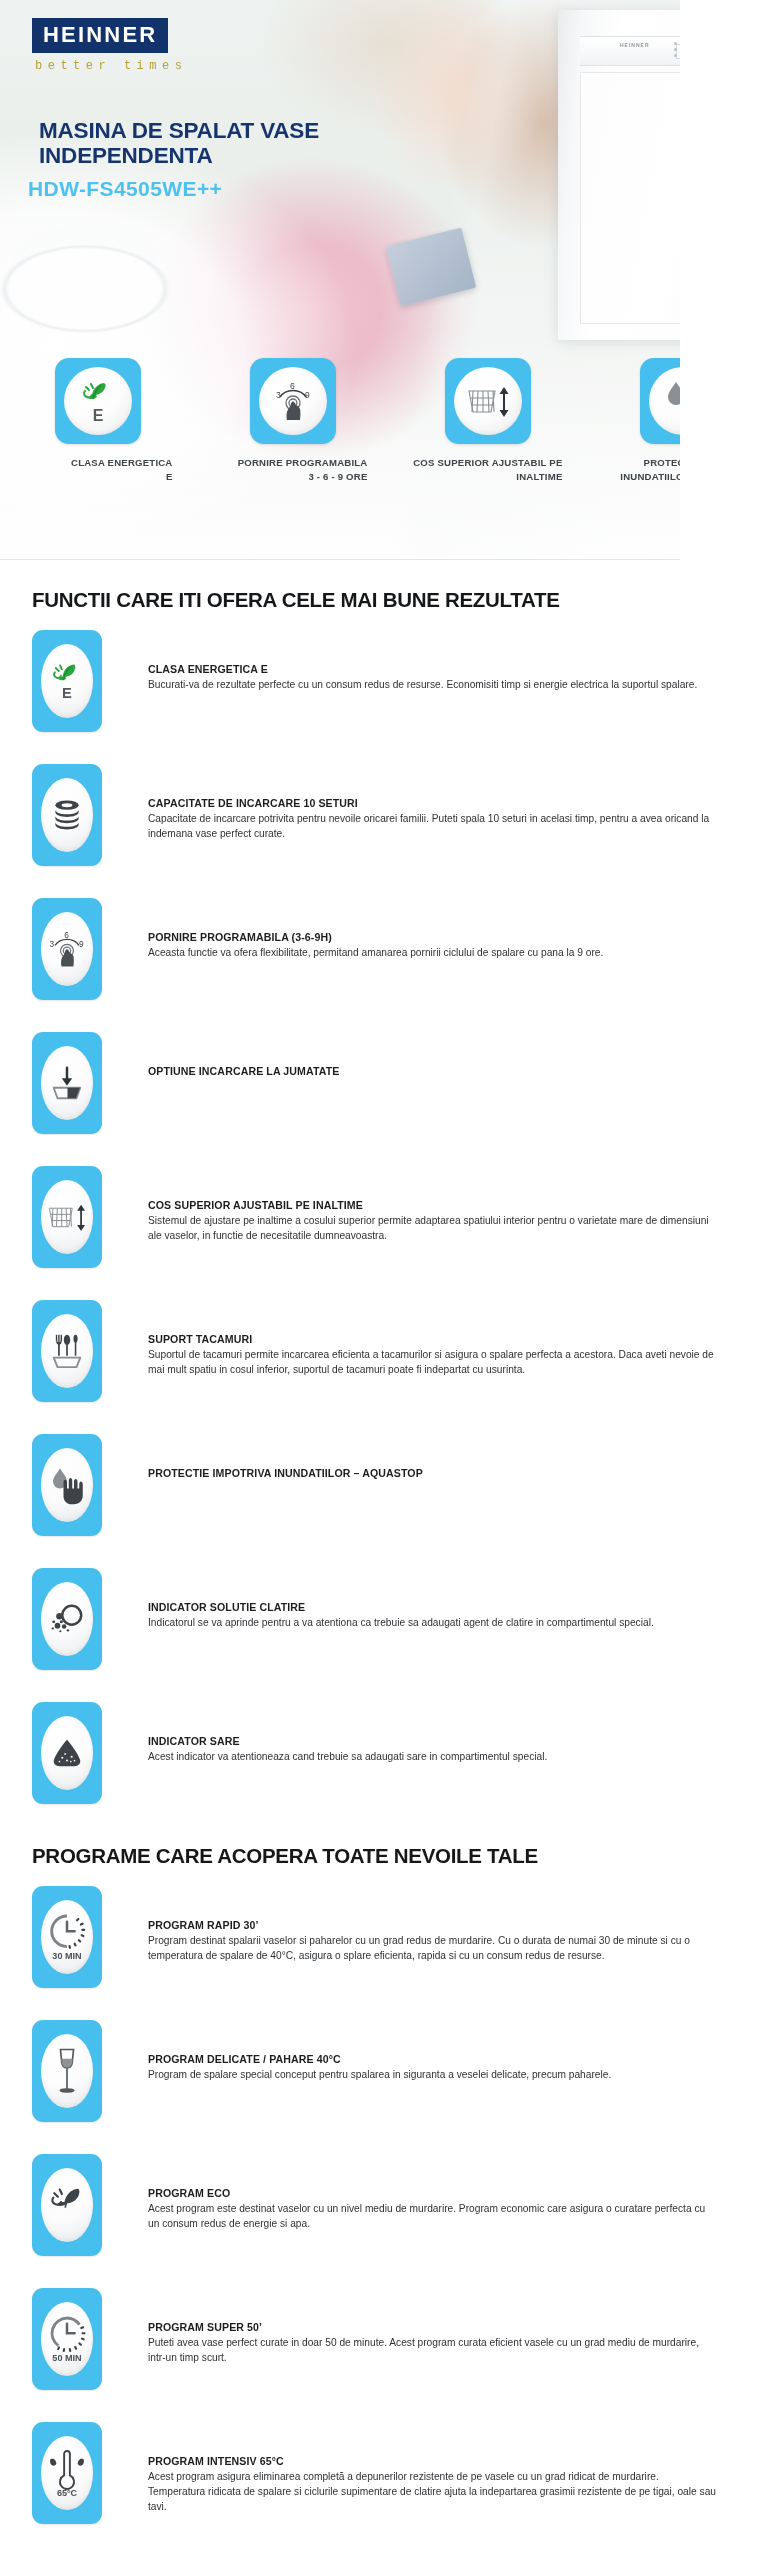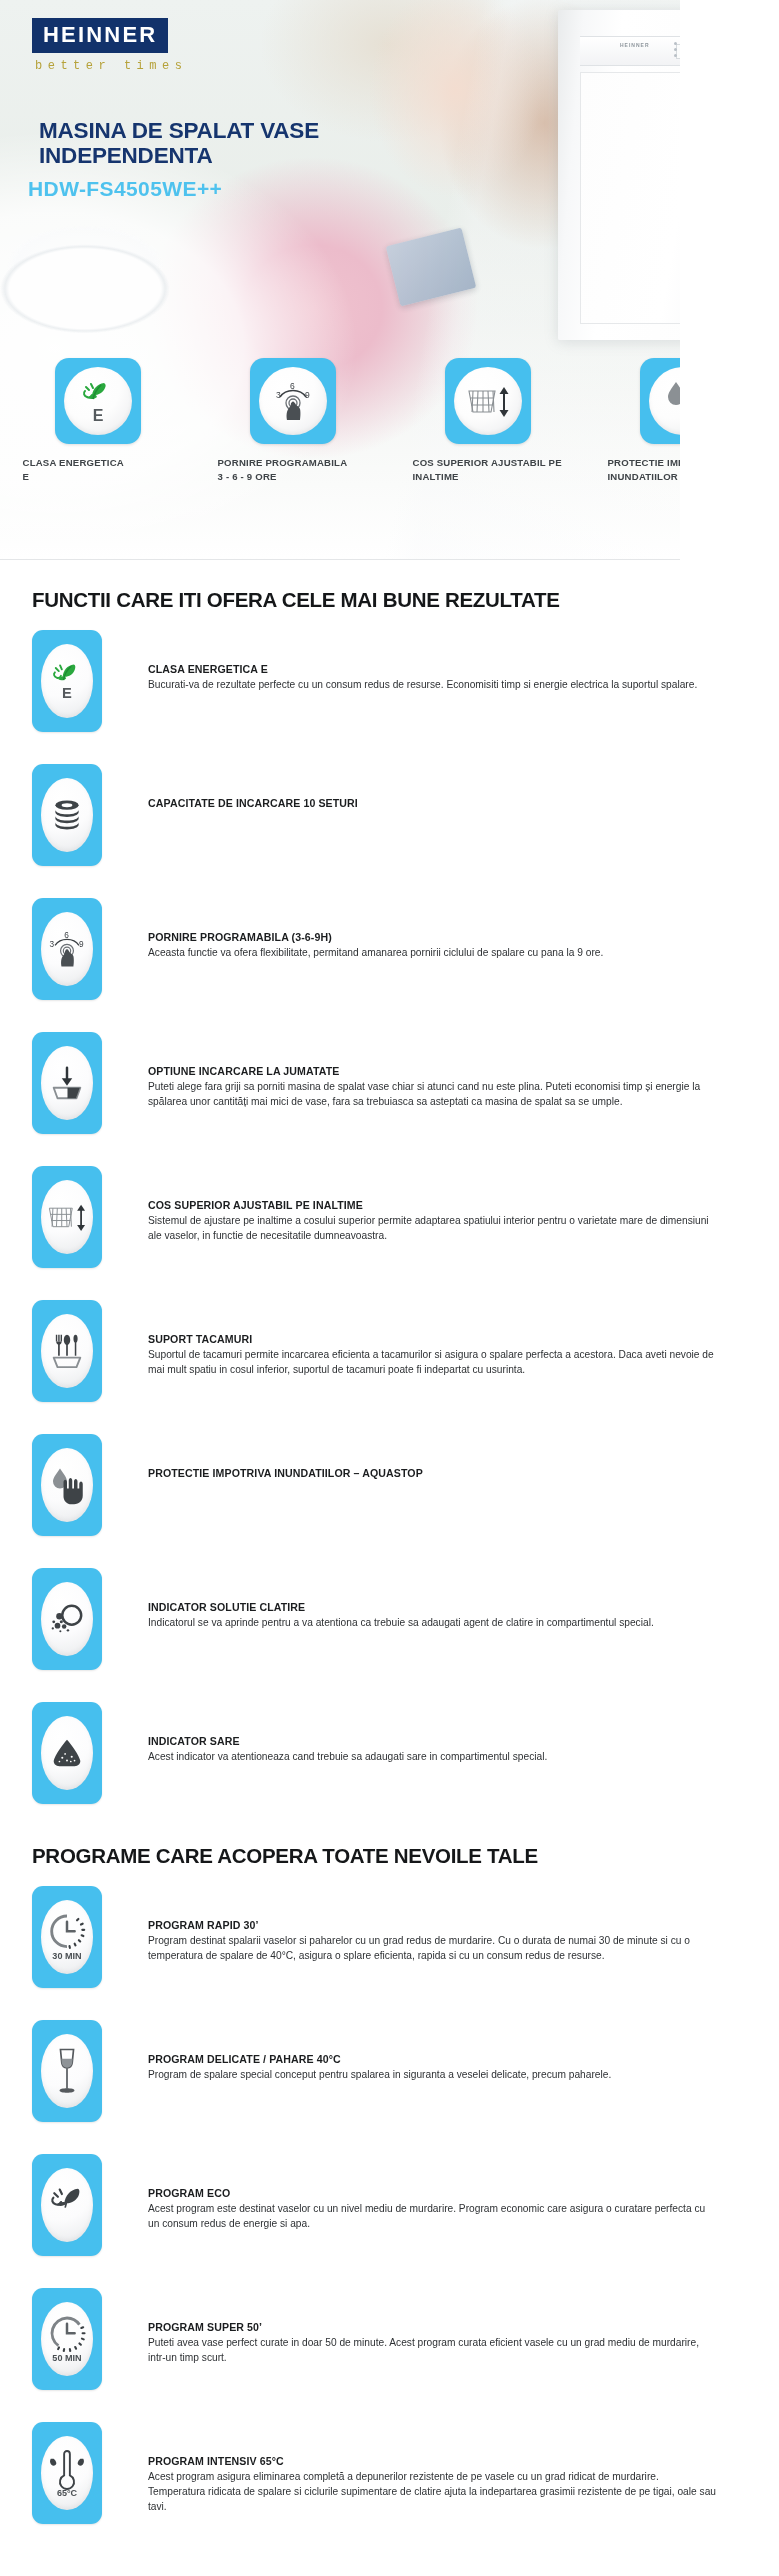--- a/index.html
+++ b/index.html
@@ -136,21 +136,21 @@
     box-shadow: 0 1px 3px rgba(0,0,0,.13);
   }
   .tile-circle {
     width: 68px; height: 68px; border-radius: 50%;
     background: radial-gradient(circle at 36% 30%, #ffffff 0%, #fdfdfd 48%, #e9eaec 100%);
     display: flex; align-items: center; justify-content: center;
     box-shadow: inset 0 -2px 4px rgba(0,0,0,.05);
   }
   .hero-tile-label {
     margin-top: 12px;
-    text-align: left;
+    text-align: right;
     font-size: 9.6px;
     font-weight: 700;
     color: #3f4448;
     line-height: 1.42;
     letter-spacing: 0.2px;
     text-transform: uppercase;
     width: 150px;
   }
   .hero-divider {
     position: absolute; left: 0; bottom: 0; width: 780px; height: 1px; background: #e4e6e8;
@@ -370,20 +370,21 @@
                 <path d="M7 13c0 3 6 5.2 13 5.2S33 16 33 13v3c0 3-6 5.2-13 5.2S7 19 7 16z"></path>
                 <path d="M7 20c0 3 6 5.2 13 5.2S33 23 33 20v3c0 3-6 5.2-13 5.2S7 26 7 23z"></path>
                 <path d="M7 27c0 3 6 5.2 13 5.2S33 30 33 27v3c0 3-6 5.2-13 5.2S7 33 7 30z"></path>
               </g>
             </svg>
           </span>
         </div>
       </div>
       <div class="feat-text">
         <div class="feat-title">CAPACITATE DE INCARCARE 10 SETURI</div>
+        <div class="feat-desc">Capacitate de incarcare potrivita pentru nevoile oricarei familii. Puteti spala 10 seturi in acelasi timp, pentru a avea oricand la indemana vase perfect curate.</div>
       </div>
     </div>
 
     <div class="feat-row">
       <div class="feat-iconbox">
         <div class="feat-oval">
           <span>
             <svg width="46" height="48" viewBox="0 0 50 50">
               <path d="M12 21a15 13 0 0 1 26 0" stroke="#3a3f43" stroke-width="1.4" fill="none"></path>
               <text x="6" y="23" font-family="Liberation Sans, sans-serif" font-size="9" fill="#3a3f43">3</text>
@@ -411,21 +412,20 @@
               <path d="M20 4v14" stroke="#2f3438" stroke-width="2.6" stroke-linecap="round"></path>
               <path d="M20 23l-5.5-8h11z" fill="#2f3438"></path>
               <path d="M6 25h28l-4 11H10z" stroke="#8a8f93" stroke-width="2" fill="none" stroke-linejoin="round"></path>
               <path d="M20.5 25h13l-4 11h-9z" fill="#3e4347"></path>
             </svg>
           </span>
         </div>
       </div>
       <div class="feat-text">
         <div class="feat-title">OPTIUNE INCARCARE LA JUMATATE</div>
-        <div class="feat-desc">Puteti alege fara griji sa porniti masina de spalat vase chiar si atunci cand nu este plina. Puteti economisi timp și energie la spălarea unor cantități mai mici de vase, fara sa trebuiasca sa asteptati ca masina de spalat sa se umple.</div>
       </div>
     </div>
 
     <div class="feat-row">
       <div class="feat-iconbox">
         <div class="feat-oval">
           <span>
             <svg width="44" height="40" viewBox="0 0 50 44">
               <g stroke="#8a8f93" stroke-width="1.1" fill="none">
                 <path d="M5 12h26l-4 21H9z"></path>

